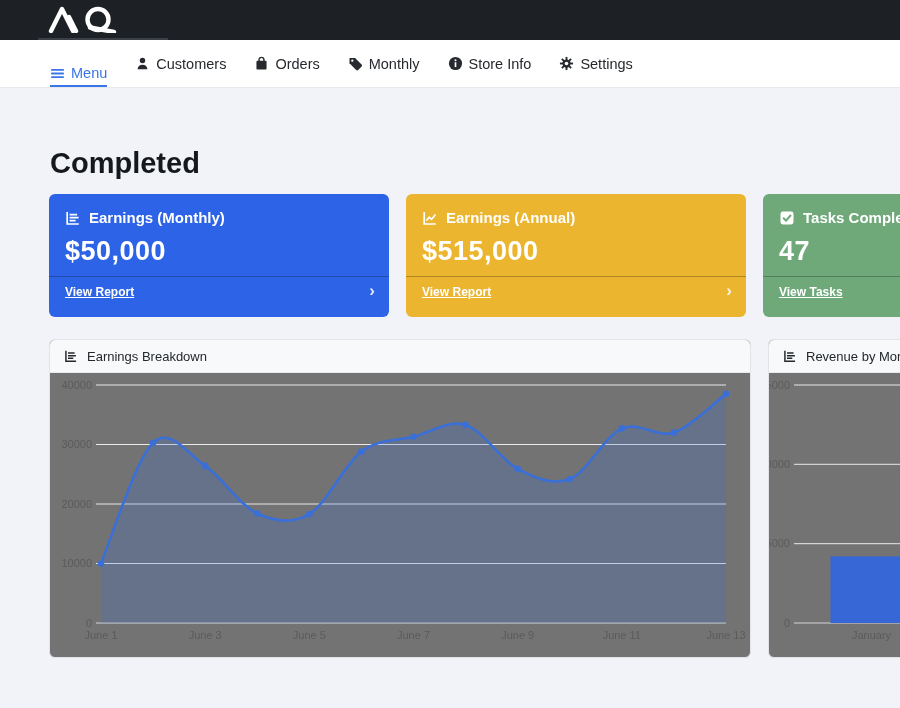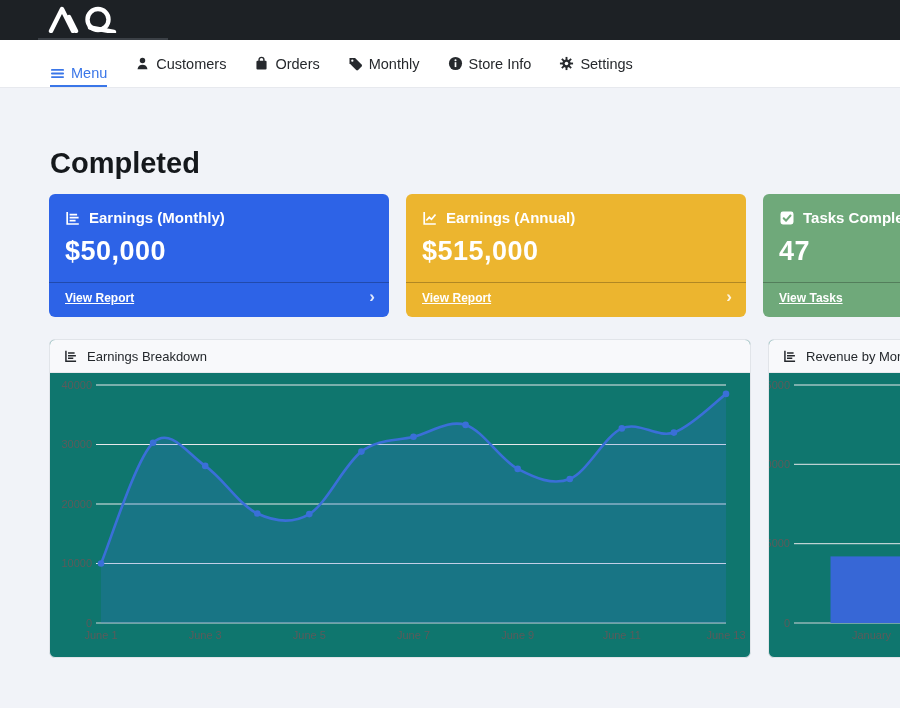--- a/index.html
+++ b/index.html
@@ -28,29 +28,29 @@
   main{padding:59px 0 0 49px;}
   h1{margin:0 0 14px 1px;font-size:29px;font-weight:bold;color:#15181c;letter-spacing:0;}
   
   .cards{display:flex;gap:17px;margin-bottom:22px;}
   .card{width:340px;height:123px;border-radius:6px;position:relative;color:#fff;flex:none;}
   .card-head{display:flex;align-items:center;gap:8px;padding:15px 16px 0 16px;
              font-size:15px;font-weight:bold;}
   .card-head .ic{display:inline-flex;width:16px;height:16px;}
   .card-head .ic svg{width:16px;height:16px;}
   .card-value{padding:10px 16px 0 16px;font-size:27px;font-weight:bold;letter-spacing:.5px;}
-  .card-footer{position:absolute;left:0;right:0;bottom:5px;height:29px;
+  .card-footer{position:absolute;left:0;right:0;bottom:11px;height:29px;
                border-top:1px solid rgba(0,0,0,0.25);display:flex;align-items:center;
                justify-content:space-between;padding:0 14px 0 16px;cursor:pointer;
                color:#fff;text-decoration:none;}
   .card-action{font-size:12px;font-weight:bold;text-decoration:underline;}
   .chev{font-size:17px;line-height:1;color:rgba(255,255,255,0.85);font-weight:bold;margin-top:-2px;}
   
   .panels{display:flex;gap:17px;}
-  .panel{width:700px;flex:none;background:#0f766e;border:1px solid #e1e4e9;border-radius:6px;overflow:hidden;}
+  .panel{width:700px;flex:none;background:#737373;border:1px solid #e1e4e9;border-radius:6px;overflow:hidden;}
   .panel-head{height:32px;background:#f8f9fb;border-bottom:1px solid #e8eaee;
               display:flex;align-items:center;gap:9px;padding:0 14px;
               font-size:13px;color:#24282c;}
   .panel-head .ic{display:inline-flex;width:14px;height:14px;color:#24282c;}
   .panel-head .ic svg{width:14px;height:14px;}
   .panel-body{height:284px;}
   svg text.tick{font-family:"Liberation Sans",sans-serif;font-size:11px;fill:#5b5b5b;}
 </style>
 </head>
 <body>

